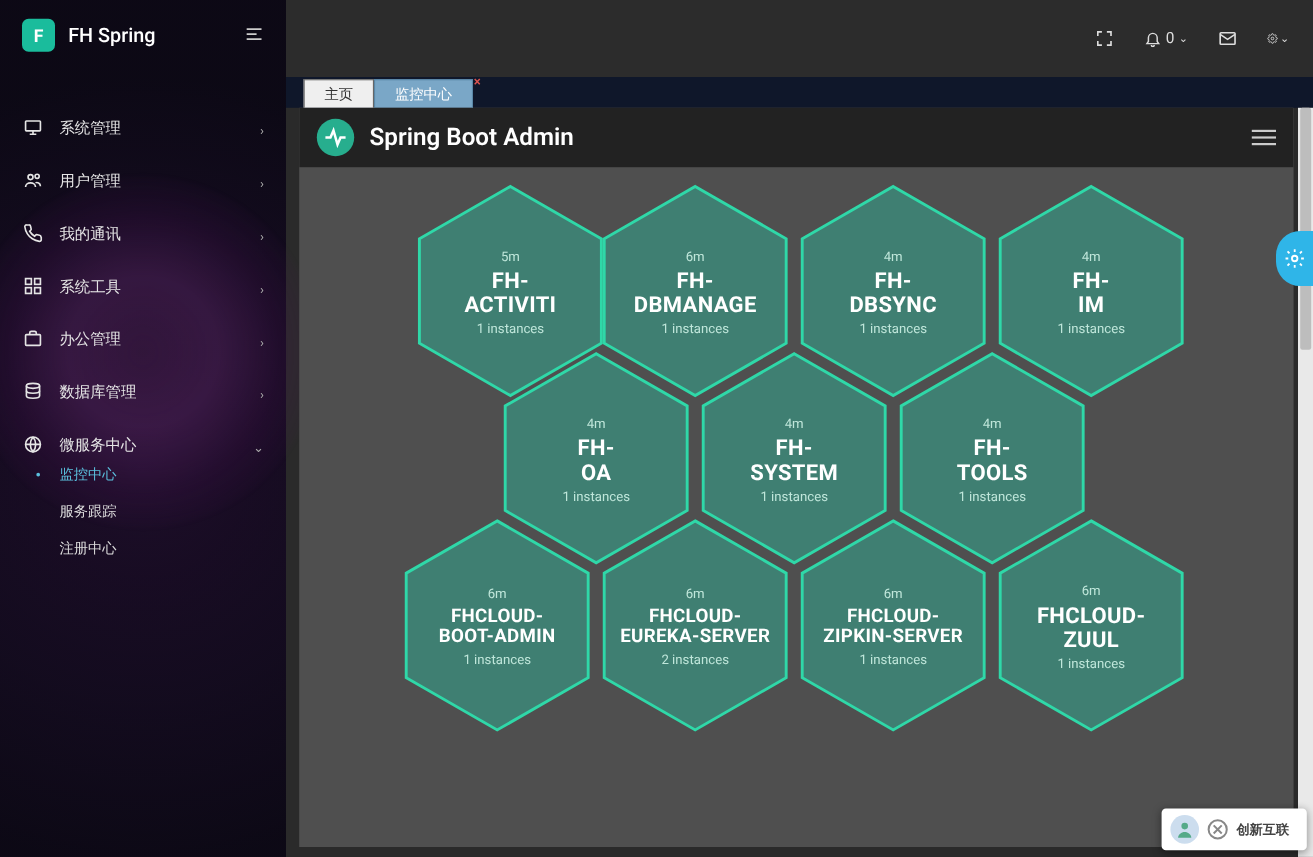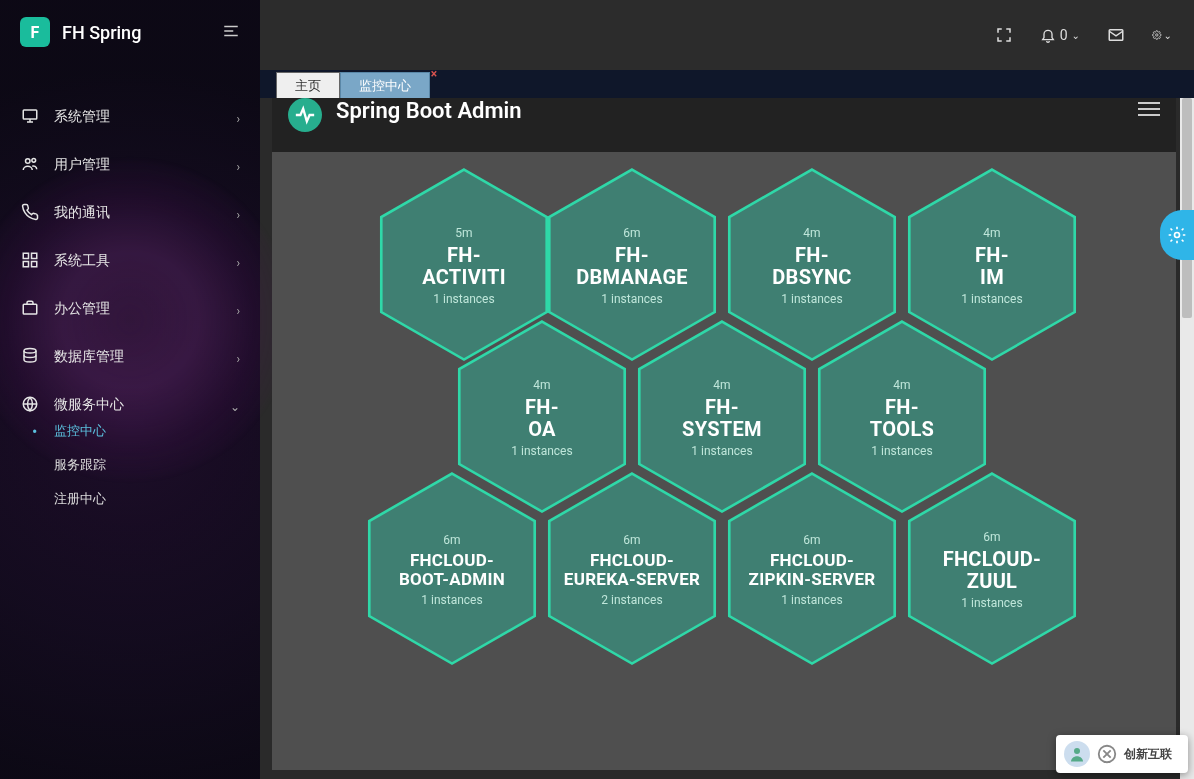--- a/index.html
+++ b/index.html
@@ -28,21 +28,21 @@
 .topbar .notif { display:flex; align-items:center; gap:4px; cursor:pointer; font-size:14px; }
 
 
 .tabstrip { position: absolute; left: 260px; top: 70px; right: 0; height: 28px; background: #0f172a; display: flex; align-items: flex-end; padding-left: 16px; }
 .tab { height: 26px; padding: 0 18px; font-size: 13px; display: flex; align-items: center; border: 1px solid #666; border-bottom: none; margin-right: 0px; cursor:pointer; position:relative; background: #efefef; color: #333;}
 .tab.active { background: #7aa7c7; color: #fff; border-color:#5a87a7; }
 .tab .close { position:absolute; right:-8px; top:-6px; color:#d9534f; font-size:12px; font-weight:bold;}
 
 
 .content { position: absolute; left: 272px; top: 98px; width: 904px; height: 672px; background: #4f4f4f; overflow:hidden; }
-.sba-header { height: 54px; background: #222; display: flex; align-items: flex-start; padding: 0 16px; }
+.sba-header { height: 54px; background: #222; display: flex; align-items: center; padding: 0 16px; }
 .sba-badge { width: 34px; height: 34px; border-radius: 50%; background: #27ae8e; display:flex; align-items:center; justify-content:center; margin-right:14px; }
 .sba-title { font-size: 22px; font-weight: 600; color: #fff; }
 .burger { margin-left:auto; width:22px; cursor:pointer; }
 .burger div { height:2px; background:#ccc; margin:4px 0; }
 
 
 .hex-area { position: relative; width: 100%; height: 618px; }
 .hex { position: absolute; width: 176px; height: 200px; cursor:pointer; }
 .hex .poly { position:absolute; inset:0; }
 .hex-label { position:absolute; top:0; left:0; right:0; bottom:0; display:flex; flex-direction:column; align-items:center; justify-content:center; text-align:center; padding:0 8px; }

